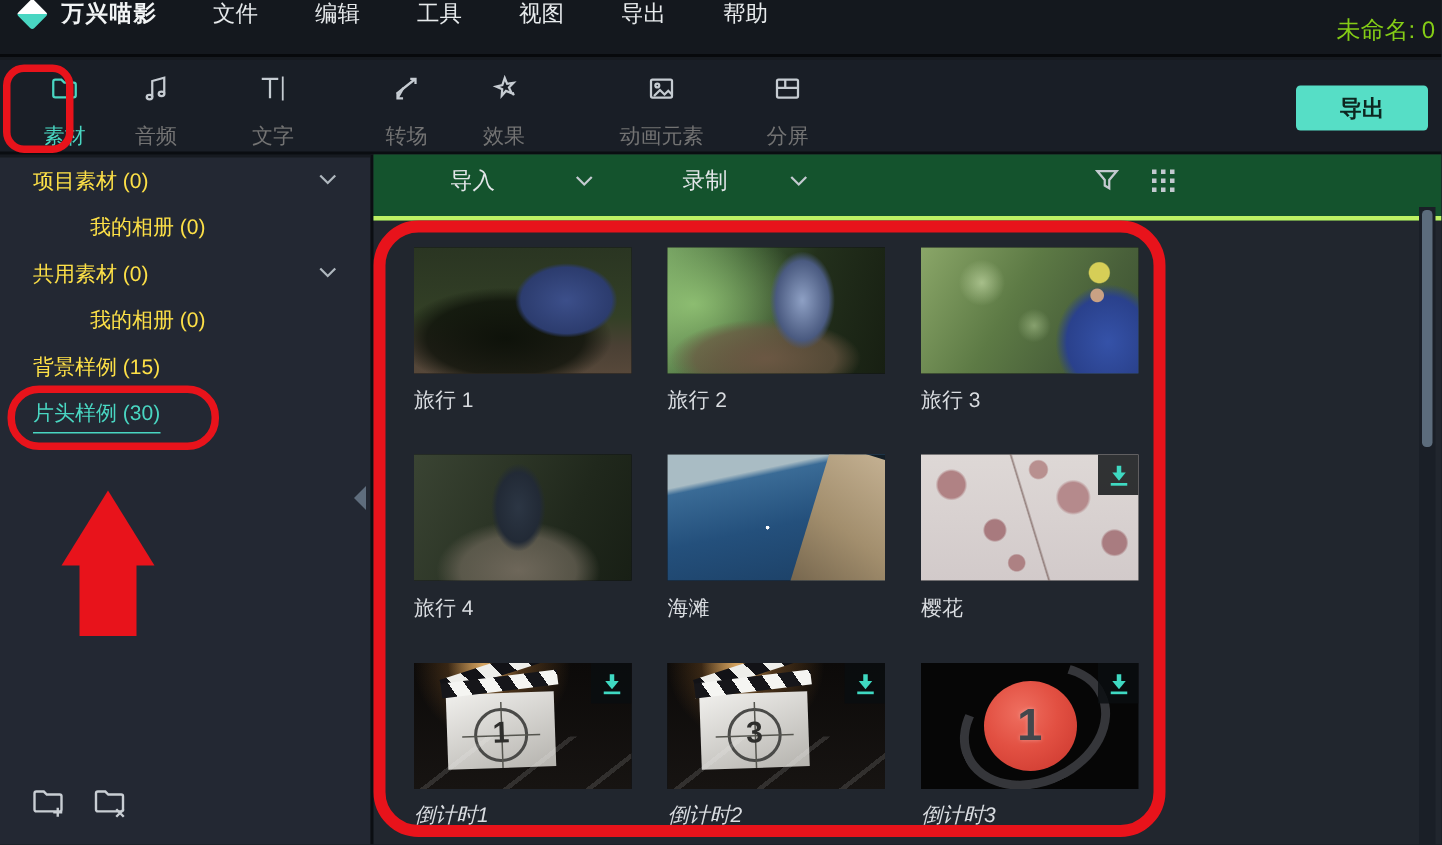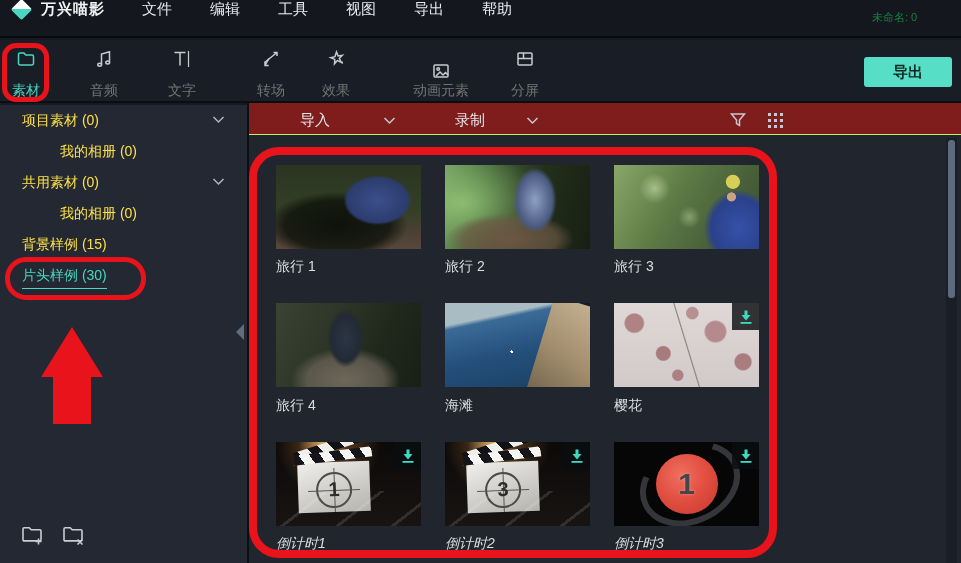--- a/index.html
+++ b/index.html
@@ -15,21 +15,21 @@
     font-family:"Liberation Sans","DejaVu Sans",sans-serif;
     color:#d9dde0;
   }
   
   .topbar{position:absolute;left:0;top:0;width:961px;height:38px;background:#14181e;border-bottom:2px solid #07090c;display:flex;align-items:flex-start;}
   .logo{display:flex;align-items:center;margin-left:14px;}
   .logo-diamond{width:15px;height:15px;transform:rotate(45deg);background:linear-gradient(135deg,#ffffff 0 50%,var(--accent) 50% 100%);border-radius:2px;margin-right:12px;}
   .logo-text{font-size:15px;font-weight:bold;color:#f2f4f5;letter-spacing:1px;}
   .menu{position:absolute;left:142px;display:flex;gap:38px;}
   .menu-item{font-size:15px;color:#e7eaec;cursor:default;}
-  .proj-title{position:absolute;left:872px;top:10px;font-size:11px;color:#15803d;white-space:nowrap;}
+  .proj-title{position:absolute;left:891px;top:10px;font-size:16px;color:#84cc16;white-space:nowrap;}
   
   .tabbar{position:absolute;left:0;top:40px;width:961px;height:63px;background:#191e26;border-bottom:2px solid #0a0d11;}
   .tab{position:absolute;top:8px;height:52px;display:flex;flex-direction:column;align-items:center;justify-content:space-between;color:#c6ccd2;cursor:pointer;}
   .tab .tab-label{font-size:14px;color:#737373;}
   .tab.active{color:var(--accent);}
   .tab.active .tab-label{color:var(--accent);}
   .tab svg{stroke:currentColor;fill:none;stroke-width:1.5;}
   .export-btn{position:absolute;left:864px;top:57px;width:88px;height:30px;background:var(--export-bg);color:#0d2620;font-size:15px;font-weight:bold;display:flex;align-items:center;justify-content:center;border-radius:3px;cursor:pointer;}
   
   .sidebar{position:absolute;left:0;top:105px;width:247px;height:458px;background:#232833;}
@@ -38,21 +38,21 @@
   .side-item.lvl0 .side-label{margin-left:22px;}
   .side-item.lvl1 .side-label{margin-left:60px;}
   .side-item.selected{color:var(--accent);}
   .side-item.selected .side-label{border-bottom:1px solid var(--accent);line-height:26px;}
   .side-chevron{position:absolute;right:22px;top:10px;}
   .folder-actions{position:absolute;left:20px;top:418px;display:flex;gap:14px;}
   .folder-actions svg{stroke:#c9ced4;fill:none;stroke-width:1.6;cursor:pointer;}
   .collapse-handle{position:absolute;left:236px;top:324px;width:0;height:0;border-top:8px solid transparent;border-bottom:8px solid transparent;border-right:8px solid #5f6d7d;cursor:pointer;}
   
   .content{position:absolute;left:247px;top:103px;width:714px;height:460px;background:#21262e;border-left:2px solid #0b0e12;}
-  .content-header{position:absolute;left:0;top:0;width:100%;height:32px;background:#7f1d1d;border-bottom:1px solid #bef264;}
+  .content-header{position:absolute;left:0;top:0;width:100%;height:44px;background:#14532d;border-bottom:3px solid #bef264;}
   .dropdown{position:absolute;top:0;height:34px;display:flex;align-items:center;gap:0;cursor:pointer;}
   .dropdown .dd-label{font-size:15px;color:#e3e6e9;}
   .dd-import{left:51px;}
   .dd-import .dd-chev{position:absolute;left:83px;top:13px;}
   .dd-record{left:206px;}
   .dd-record .dd-chev{position:absolute;left:71px;top:13px;}
   .hdr-icon{position:absolute;top:8px;cursor:pointer;}
   .hdr-icon svg{stroke:#c3c9cf;fill:none;stroke-width:1.5;}
   .icon-filter{left:480px;}
   .icon-grid{left:517px;}
@@ -143,21 +143,21 @@
     <span class="menu-item">编辑</span>
     <span class="menu-item">工具</span>
     <span class="menu-item">视图</span>
     <span class="menu-item">导出</span>
     <span class="menu-item">帮助</span>
   </div>
   <span class="proj-title">未命名: 0</span>
 </div>
 
 <div class="tabbar">
-  <div class="tab active" style="left:2px;width:48px;">
+  <div class="tab active" style="left:19px;width:48px;">
     <svg width="22" height="22" viewBox="0 0 22 22">
         <path d="M3.5 6.5c0-.8.6-1.4 1.4-1.4h4l2 2h6.2c.8 0 1.4.6 1.4 1.4v7c0 .8-.6 1.4-1.4 1.4H4.9c-.8 0-1.4-.6-1.4-1.4z"></path>
       </svg>
     <span class="tab-label">素材</span>
   </div>
   <div class="tab" style="left:77px;width:54px;">
     <svg width="22" height="22" viewBox="0 0 22 22">
         <path d="M8.5 16.5V6l8-2.2v10.4"></path>
         <ellipse cx="6.7" cy="16.7" rx="1.9" ry="1.5"></ellipse>
         <ellipse cx="14.7" cy="14.5" rx="1.9" ry="1.5"></ellipse>
@@ -178,21 +178,21 @@
       </svg>
     <span class="tab-label">转场</span>
   </div>
   <div class="tab" style="left:309px;width:54px;">
     <svg width="22" height="22" viewBox="0 0 22 22">
         <path d="M11.5 4l1.6 3.9 4.2-.6-3 3 1.9 3.9-3.9-1.6-2.8 3.2.3-4.4-4-1.7 4.1-1z"></path>
         <path d="M16.8 13.5l.7 2"></path>
       </svg>
     <span class="tab-label">效果</span>
   </div>
-  <div class="tab" style="left:403px;width:76px;justify-content:flex-end;">
+  <div class="tab" style="left:403px;width:76px;">
     <svg width="22" height="22" viewBox="0 0 22 22">
         <rect x="4" y="5" width="14" height="12" rx="1"></rect>
         <circle cx="8.2" cy="9" r="1.3"></circle>
         <path d="M6 16l4-4 3 3 2.5-2.5 2.5 2.5"></path>
       </svg>
     <span class="tab-label">动画元素</span>
   </div>
   <div class="tab" style="left:498px;width:54px;">
     <svg width="22" height="22" viewBox="0 0 22 22">
         <rect x="4" y="5" width="14" height="12" rx="1"></rect>

